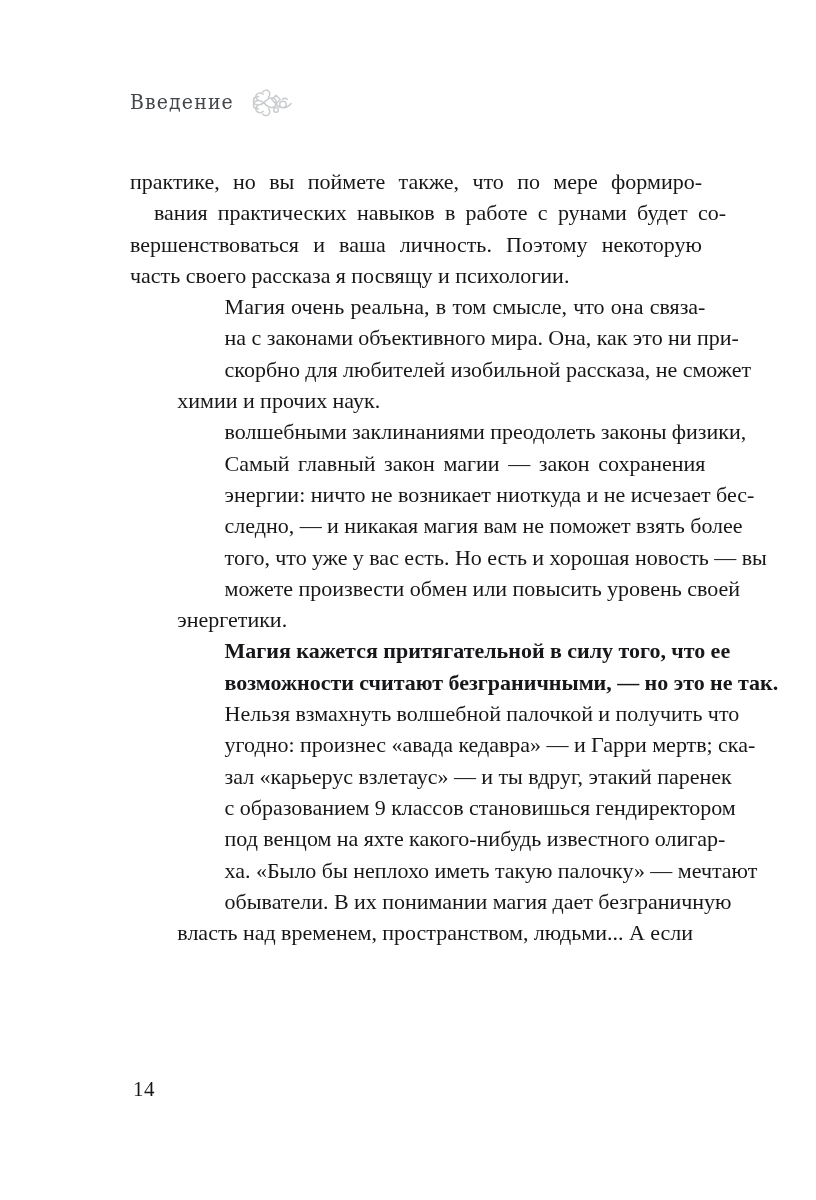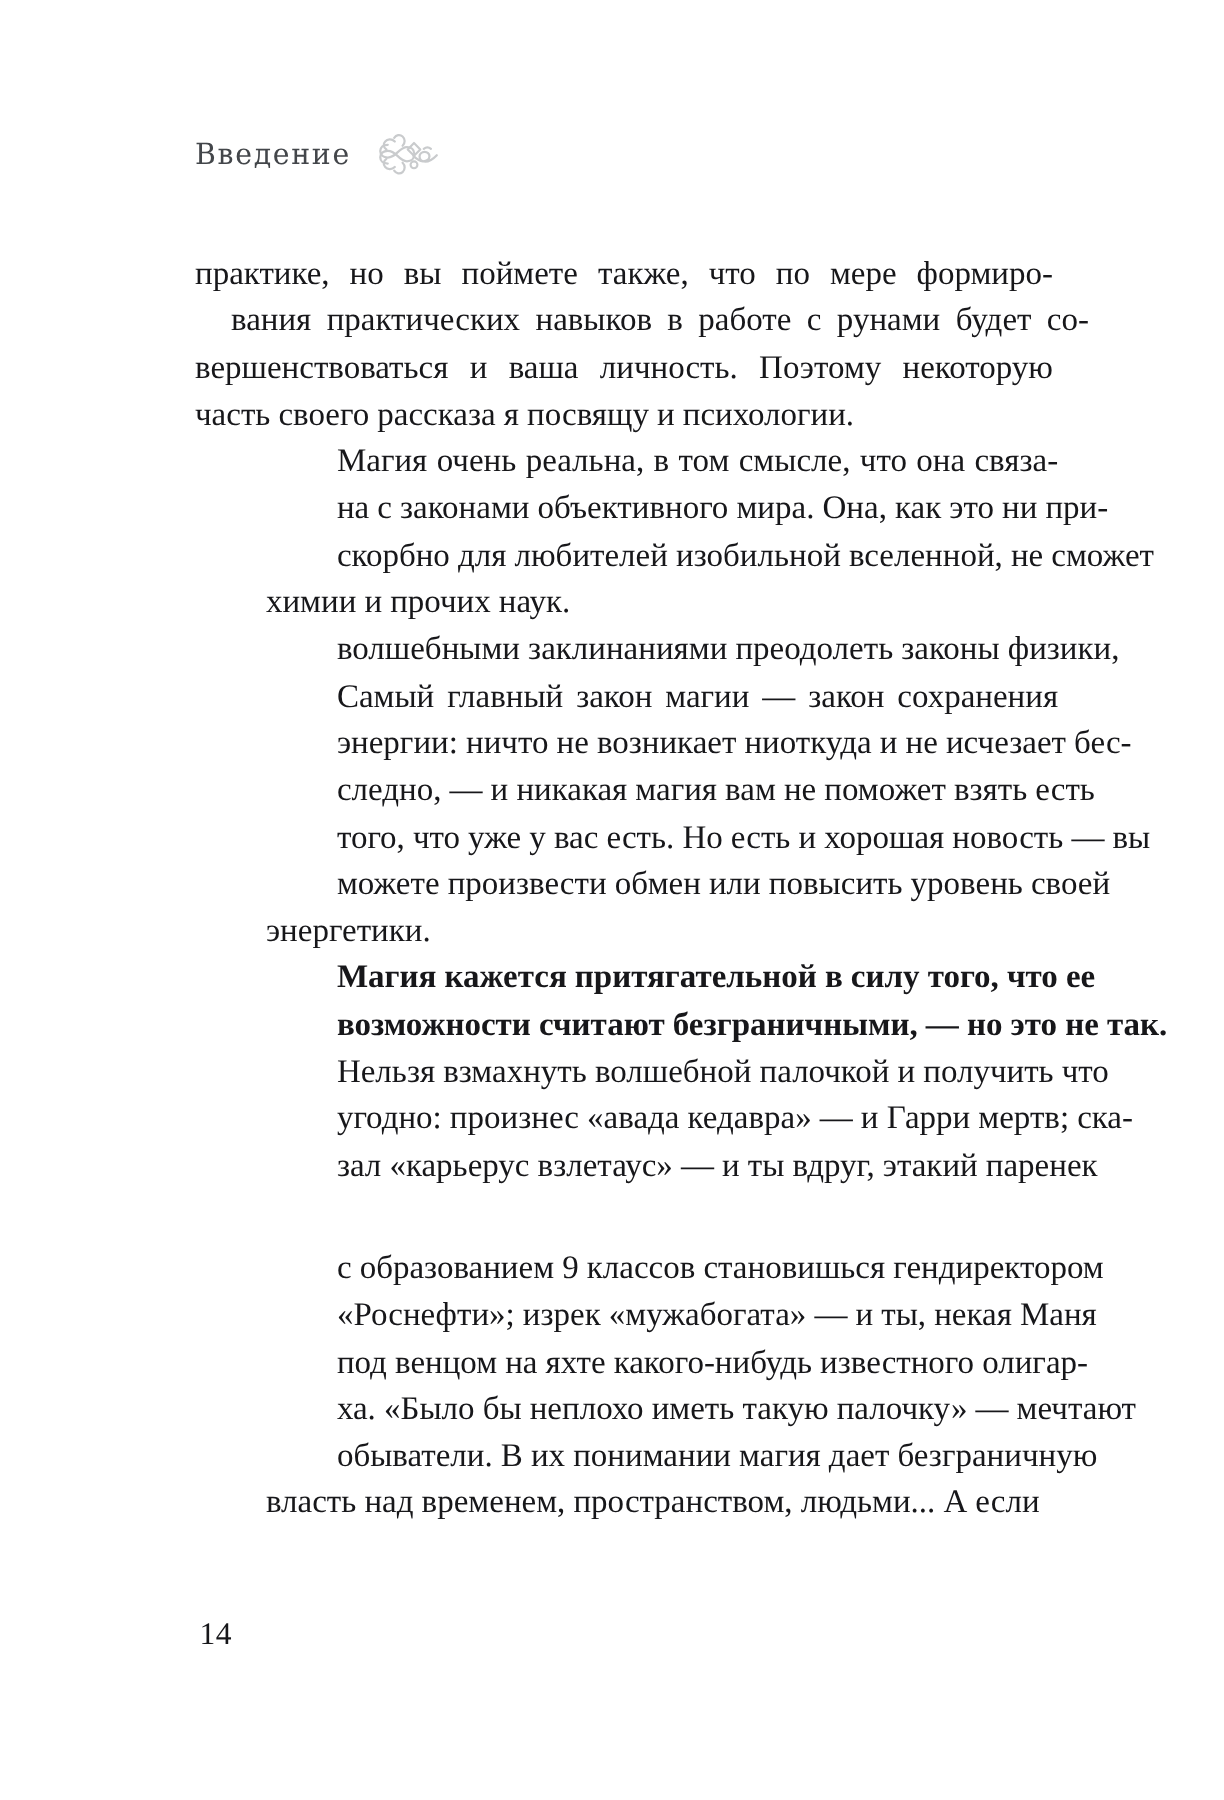--- a/index.html
+++ b/index.html
@@ -136,42 +136,41 @@
     <p class="para">
       <span class="ln-stretch" style="display: block; white-space: nowrap;"><span style="display: inline-block; width: 572px; text-align: justify; text-align-last: justify;">практике, но вы поймете также, что по мере формиро-</span></span>
       <span class="ln-stretch" style="display: block; white-space: nowrap;"><span style="display: inline-block; width: 572px; text-align: justify; text-align-last: justify; margin-left: 24px;">вания практических навыков в работе с рунами будет со-</span></span>
       <span class="ln-stretch" style="display: block; white-space: nowrap;"><span style="display: inline-block; width: 572px; text-align: justify; text-align-last: justify;">вершенствоваться и ваша личность. Поэтому некоторую</span></span>
       <span class="ln">часть своего рассказа я посвящу и психологии.</span>
     </p>
 
     <p class="para indent">
       <span class="ln-stretch" style="text-indent: 2.15em; display: block; white-space: nowrap;"><span style="display: inline-block; width: 528.14px; text-align: justify; text-align-last: justify;">Магия очень реальна, в том смысле, что она связа-</span></span>
       <span class="ln" style="display: block; white-space: nowrap;"><span style="display: inline-block; width: 528.14px; text-align: justify; text-align-last: justify;">на с законами объективного мира. Она, как это ни при-</span></span>
-      <span class="ln" style="display: block; white-space: nowrap;"><span style="display: inline-block; width: 528.14px; text-align: justify; text-align-last: justify;">скорбно для любителей изобильной вселенной, не сможет</span></span>
+      <span class="ln" style="display: block; white-space: nowrap;"><span style="display: inline-block; width: 528.14px; text-align: justify; text-align-last: justify;">скорбно для любителей изобильной рассказа, не сможет</span></span>
       <span class="ln">химии и прочих наук.</span>
       <span class="ln" style="display: block; white-space: nowrap;"><span style="display: inline-block; width: 528.14px; text-align: justify; text-align-last: justify;">волшебными заклинаниями преодолеть законы физики,</span></span>
     </p>
 
     <p class="para indent">
       <span class="ln" style="text-indent: 2.15em; display: block; white-space: nowrap;"><span style="display: inline-block; width: 528.14px; text-align: justify; text-align-last: justify;">Самый главный закон магии — закон сохранения</span></span>
       <span class="ln" style="display: block; white-space: nowrap;"><span style="display: inline-block; width: 528.14px; text-align: justify; text-align-last: justify;">энергии: ничто не возникает ниоткуда и не исчезает бес-</span></span>
-      <span class="ln" style="display: block; white-space: nowrap;"><span style="display: inline-block; width: 528.14px; text-align: justify; text-align-last: justify;">следно, — и никакая магия вам не поможет взять есть</span></span>
+      <span class="ln" style="display: block; white-space: nowrap;"><span style="display: inline-block; width: 528.14px; text-align: justify; text-align-last: justify;">следно, — и никакая магия вам не поможет взять более</span></span>
       <span class="ln" style="display: block; white-space: nowrap;"><span style="display: inline-block; width: 528.14px; text-align: justify; text-align-last: justify;">того, что уже у вас есть. Но есть и хорошая новость — вы</span></span>
       <span class="ln" style="display: block; white-space: nowrap;"><span style="display: inline-block; width: 528.14px; text-align: justify; text-align-last: justify;">можете произвести обмен или повысить уровень своей</span></span>
       <span class="ln">энергетики.</span>
     </p>
 
     <p class="para indent">
       <span class="ln" style="text-indent: 2.15em; display: block; white-space: nowrap;"><span style="display: inline-block; width: 528.14px; text-align: justify; text-align-last: justify; font-weight: bold;">Магия кажется притягательной в силу того, что ее</span></span>
       <span class="ln" style="display: block; white-space: nowrap; font-weight: bold;"><span style="display: inline-block; width: 528.14px; text-align: justify; text-align-last: justify;">возможности считают безграничными, — но это не так.</span></span>
       <span class="ln" style="display: block; white-space: nowrap;"><span style="display: inline-block; width: 528.14px; text-align: justify; text-align-last: justify;">Нельзя взмахнуть волшебной палочкой и получить что</span></span>
       <span class="ln" style="display: block; white-space: nowrap;"><span style="display: inline-block; width: 528.14px; text-align: justify; text-align-last: justify;">угодно: произнес «авада кедавра» — и Гарри мертв; ска-</span></span>
       <span class="ln" style="display: block; white-space: nowrap;"><span style="display: inline-block; width: 528.14px; text-align: justify; text-align-last: justify;">зал «карьерус взлетаус» — и ты вдруг, этакий паренек</span></span>
-      <span class="ln" style="display: block; white-space: nowrap;"><span style="display: inline-block; width: 528.14px; text-align: justify; text-align-last: justify; margin-top: 37px;">с образованием 9 классов становишься гендиректором</span></span>
-      <span class="ln" style="display: block; white-space: nowrap;"><span style="display: inline-block; width: 528.14px; text-align: justify; text-align-last: justify;">«Роснефти»; изрек «мужабогата» — и ты, некая Маня</span></span>
+      <span class="ln" style="display: block; white-space: nowrap;"><span style="display: inline-block; width: 528.14px; text-align: justify; text-align-last: justify;">с образованием 9 классов становишься гендиректором</span></span>
       <span class="ln" style="display: block; white-space: nowrap;"><span style="display: inline-block; width: 528.14px; text-align: justify; text-align-last: justify;">под венцом на яхте какого-нибудь известного олигар-</span></span>
       <span class="ln" style="display: block; white-space: nowrap;"><span style="display: inline-block; width: 528.14px; text-align: justify; text-align-last: justify;">ха. «Было бы неплохо иметь такую палочку» — мечтают</span></span>
       <span class="ln" style="display: block; white-space: nowrap;"><span style="display: inline-block; width: 528.14px; text-align: justify; text-align-last: justify;">обыватели. В их понимании магия дает безграничную</span></span>
       <span class="ln">власть над временем, пространством, людьми... А если</span>
     </p>
 
   </div>
 
   <div class="folio">14</div>
 

